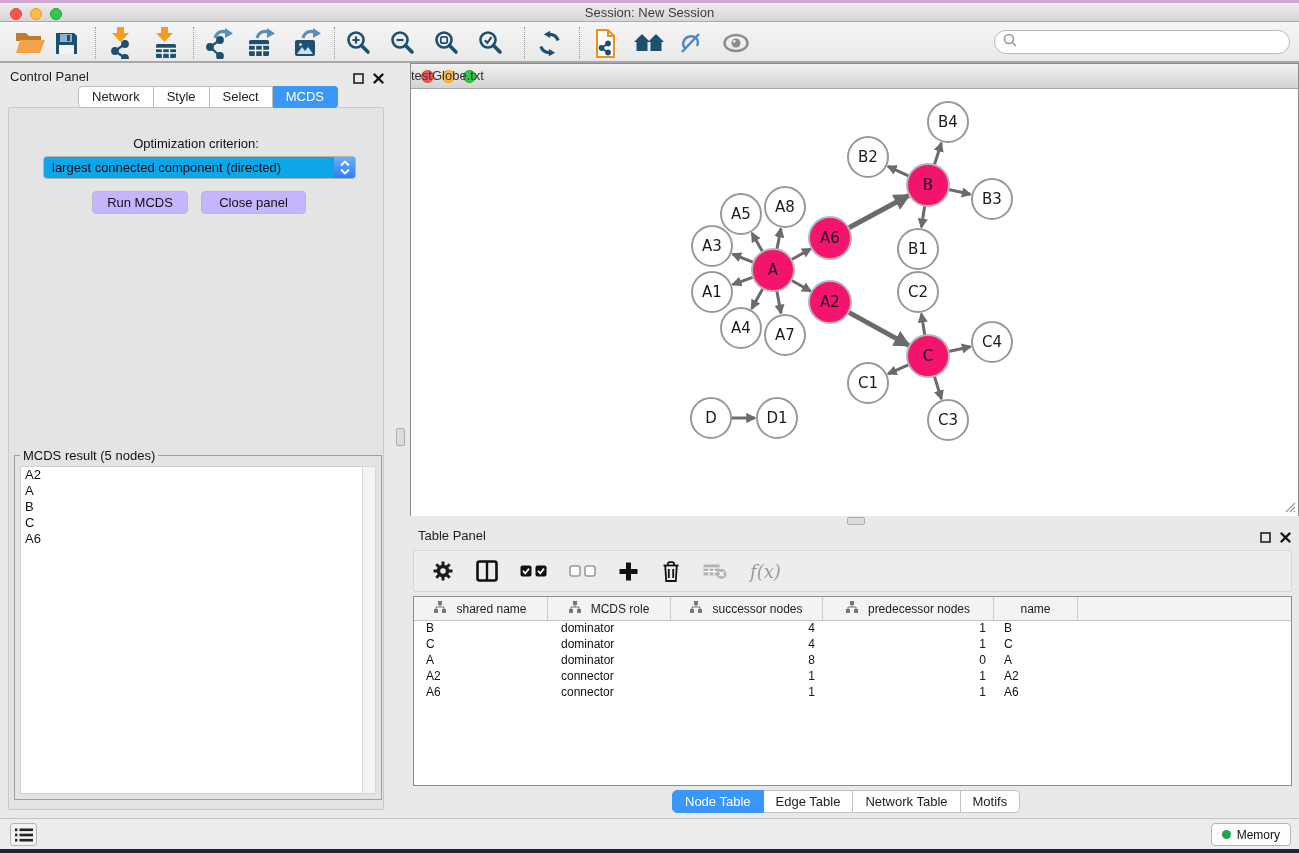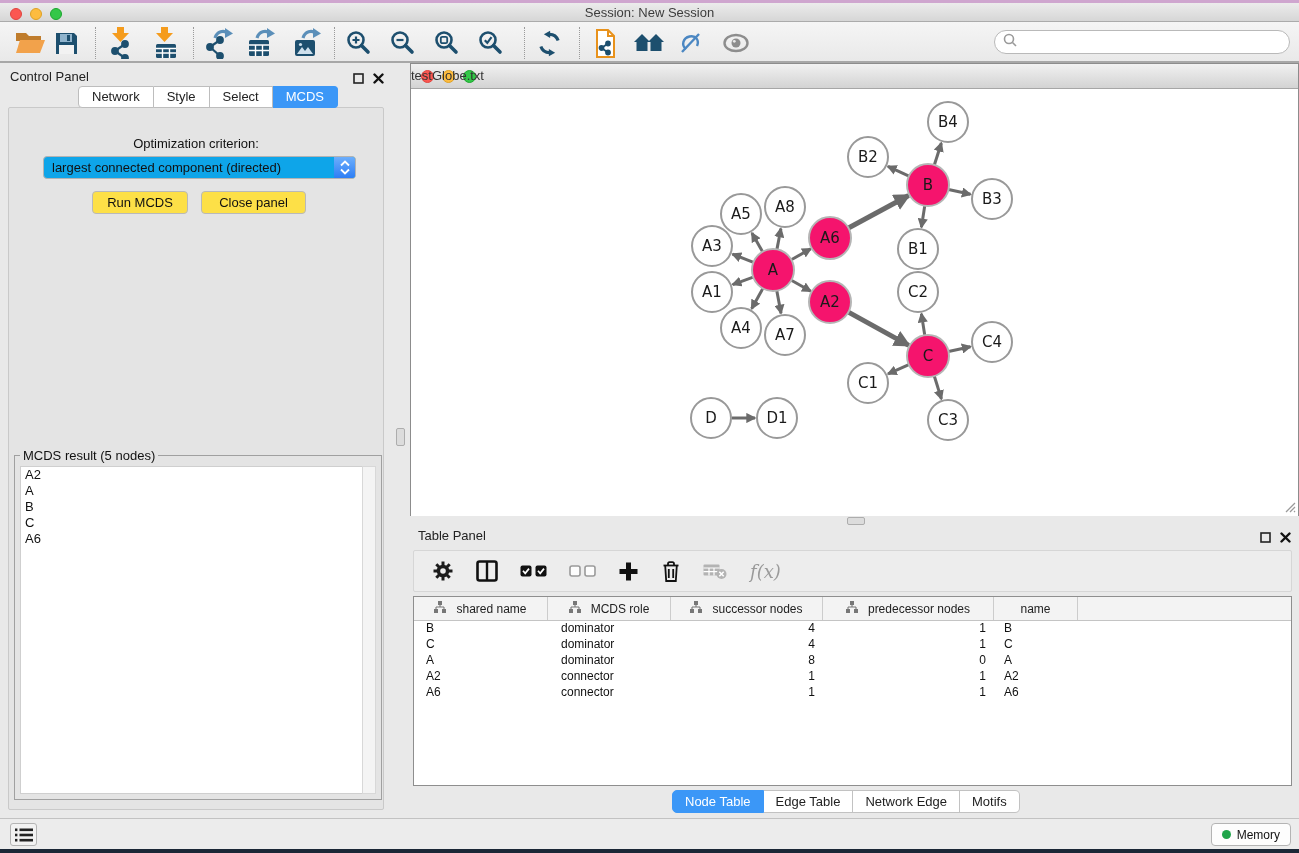--- a/index.html
+++ b/index.html
@@ -38,21 +38,21 @@
     border:1px solid #bdbdbd; border-left:none; }
   .cp-tab:first-child { border-left:1px solid #bdbdbd; border-radius:4px 0 0 4px; }
   .cp-tab:last-child { border-radius:0 4px 4px 0; }
   .cp-tab.active { background:#3b97f7; color:#fff; border-color:#3b97f7; }
   .opt-label { position:absolute; left:0; top:73px; width:392px; text-align:center; font-size:13px; color:#111; }
   .cp-select { position:absolute; left:43px; top:93px; width:313px; height:23px; background:#0ea5e9;
     border:1px solid #b3b3b3; border-radius:4px; display:flex; align-items:center; }
   .cp-select .sel-text { flex:1; font-size:13px; color:#111; padding-left:8px; white-space:nowrap; overflow:hidden; }
   .cp-select .stepper { width:21px; height:21px; border-radius:0 3px 3px 0;
     background:linear-gradient(#6caefc,#2d7ef5); display:flex; align-items:center; justify-content:center; }
-  .cp-btn { position:absolute; top:128px; height:23px; background:#fde047; border:1px solid #b9b9b9;
+  .cp-btn { position:absolute; top:128px; height:23px; background:#c4b5fd; border:1px solid #b9b9b9;
     border-radius:4px; font-size:13px; color:#111; display:flex; align-items:center; justify-content:center; }
   .btn-run { left:92px; width:96px; }
   .btn-close { left:201px; width:105px; }
   .mcds-box { position:absolute; left:14px; top:392px; width:368px; height:345px; border:1px solid #a0a0a0; }
   .mcds-legend { position:absolute; left:5px; top:-8px; background:#e4e4e4; padding:0 3px; font-size:13px; color:#111; }
   .mcds-list { position:absolute; left:5px; top:10px; right:19px; bottom:5px; background:#fff; border:1px solid #cfcfcf; border-right:none; overflow:hidden; }
   .mcds-scroll { position:absolute; top:10px; right:5px; bottom:5px; width:14px; background:#f4f4f4; border:1px solid #d8d8d8; }
   .mcds-item { font-size:13px; line-height:16px; padding-left:4px; color:#111; }
 
   
@@ -584,21 +584,21 @@
             <div class="td left" style="width: 123px; padding-left: 13px;">connector</div>
             <div class="td right" style="width: 152px; padding-right: 8px;">1</div>
             <div class="td right" style="width: 171px; padding-right: 8px;">1</div>
             <div class="td left" style="width: 84px; padding-left: 10px;">A6</div>
           </div>
         </div>
     </div>
     <div class="tp-tabs" id="tp-tabs">
         <div class="bt-tab active">Node Table</div>
         <div class="bt-tab">Edge Table</div>
-        <div class="bt-tab">Network Edge</div>
+        <div class="bt-tab">Network Table</div>
         <div class="bt-tab">Motifs</div>
       </div>
   </div>
 
   <div class="status-bar">
     <div class="status-left-btn">
       <svg width="18" height="14" viewBox="0 0 18 14">
           <g fill="#222">
             <rect x="0" y="0.5" width="2.4" height="2.6"></rect>
             <rect x="4.5" y="0.5" width="13.5" height="2.6"></rect>

